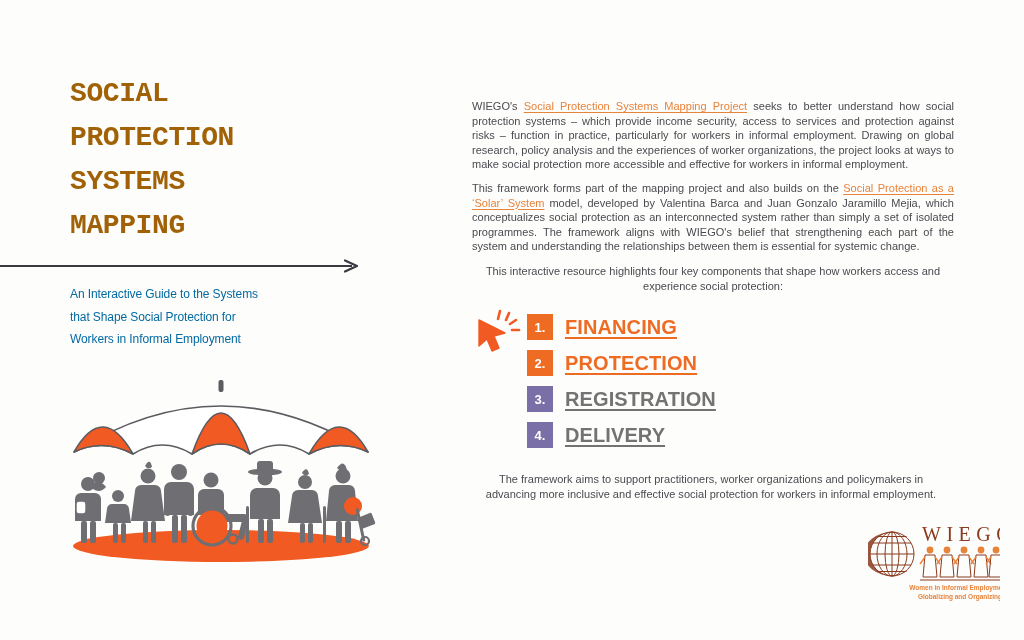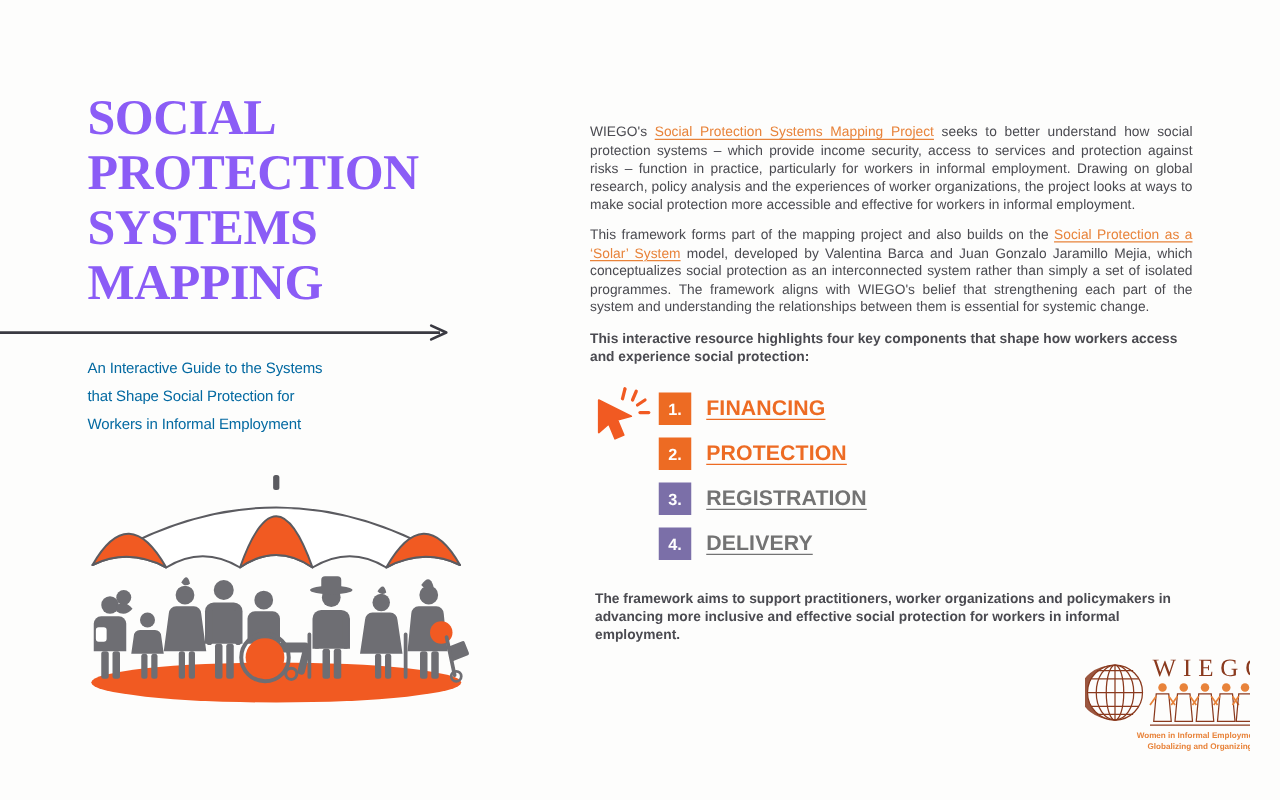--- a/index.html
+++ b/index.html
@@ -24,24 +24,24 @@
     position: absolute;
     left: 0; top: 0;
     width: 440px; height: 640px;
   }
 
   #hero-title {
     position: absolute;
     left: 70px;
     top: 72px;
     width: 340px;
-    color: #8b5cf6;
-    font-family: Liberation Serif, serif;
+    color: #a16207;
+    font-family: Liberation Mono, monospace;
     font-weight: bold;
-    font-size: 40px;
+    font-size: 28px;
     line-height: 44px;
     letter-spacing: -0.4px;
     text-transform: uppercase;
   }
   #hero-title .tline { display: block; white-space: nowrap; }
 
   #arrow-rule {
     position: absolute;
     left: 0;
     top: 259px;
@@ -79,21 +79,21 @@
     height: 640px;
   }
 
   .body-para {
     color: #4a4a50;
     font-size: 11px;
     line-height: 14.6px;
     text-align: justify;
     letter-spacing: 0.02px;
   }
-  .body-para.left-align { text-align: left; font-weight: bold; }
+  .body-para.left-align { text-align: center; }
 
   #para1 { position: absolute; left: 0; top: 99px;  width: 482px; }
   #para2 { position: absolute; left: 0; top: 181px; width: 482px; }
   #para3 { position: absolute; left: 0; top: 264px; width: 482px; }
   #para4 { position: absolute; left: 4px; top: 472px; width: 470px; }
 
   .inline-link {
     color: #e8833a;
     text-decoration: underline;
     text-underline-offset: 1.5px;
@@ -119,21 +119,21 @@
     align-items: center;
     justify-content: center;
     color: #ffffff;
     font-weight: bold;
     font-size: 13px;
     flex: 0 0 auto;
   }
   .comp-label {
     margin-left: 12px;
     font-weight: bold;
-    font-size: 17px;
+    font-size: 20px;
     letter-spacing: 0.1px;
     text-decoration: underline;
     text-underline-offset: 2.5px;
     white-space: nowrap;
   }
   .comp-row.orange .comp-num  { background: #ed6b23; }
   .comp-row.orange .comp-label{ color: #ed6b23; }
   .comp-row.purple .comp-num  { background: #7b6fa8; }
   .comp-row.purple .comp-label{ color: #737373; }
 

